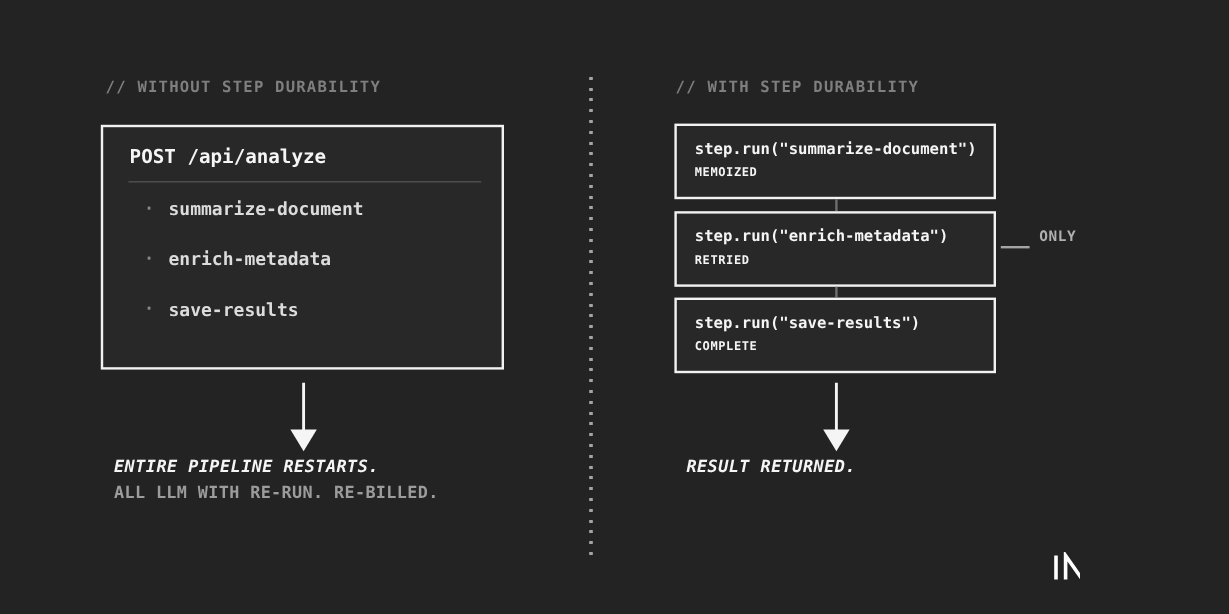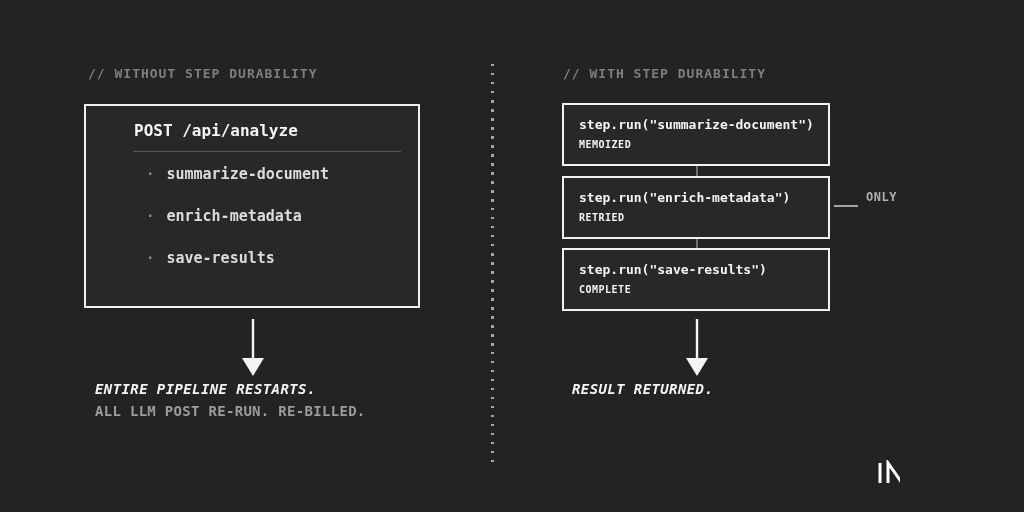--- a/index.html
+++ b/index.html
@@ -17,21 +17,21 @@
     position:relative;width:900px;height:512px;
     background:var(--bg);overflow:hidden;
   }
   .col-header{
     position:absolute;font-size:13px;letter-spacing:1px;
     color:var(--muted);white-space:nowrap;
   }
   
   .flow-box{
     position:absolute;left:84px;top:104px;width:336px;height:204px;
-    border:2px solid var(--border);background:var(--panel);padding-left:26px;
+    border:2px solid var(--border);background:var(--panel);
   }
   .flow-box .box-title{
     color:var(--fg);font-size:16px;line-height:20px;
     padding:15px 0 0 22px;white-space:nowrap;
   }
   .flow-box .box-rule{
     border:none;border-top:1px solid var(--rule);
     margin:10px 17px 0 21px;
   }
   .step-list{list-style:none;margin-top:11px;}
@@ -115,21 +115,21 @@
       </li>
     </ul>
   </div>
 
   <svg class="down-arrow" style="left:240px;top:317px" viewBox="0 0 26 60">
     <line x1="13" y1="2" x2="13" y2="42" stroke="#f5f5f5" stroke-width="2.4"></line>
     <polygon points="2,41 24,41 13,59" fill="#f5f5f5"></polygon>
   </svg>
 
   <div class="caption-primary" style="left:95px;top:381px">ENTIRE PIPELINE RESTARTS.</div>
-  <div class="caption-secondary" style="left:95px;top:403px">ALL LLM POST RE-RUN. RE-BILLED.</div>
+  <div class="caption-secondary" style="left:95px;top:403px">ALL LLM WITH RE-RUN. RE-BILLED.</div>
 
   <div class="dotted-divider"></div>
 
   <div class="col-header" style="left:563px;top:66px">// WITH STEP DURABILITY</div>
 
   <div class="step-card" style="top:103px">
     <div class="step-code">step.run("summarize-document")</div>
     <div class="step-status">MEMOIZED</div>
   </div>
   <div class="card-connector" style="top:166px;height:10px"></div>

